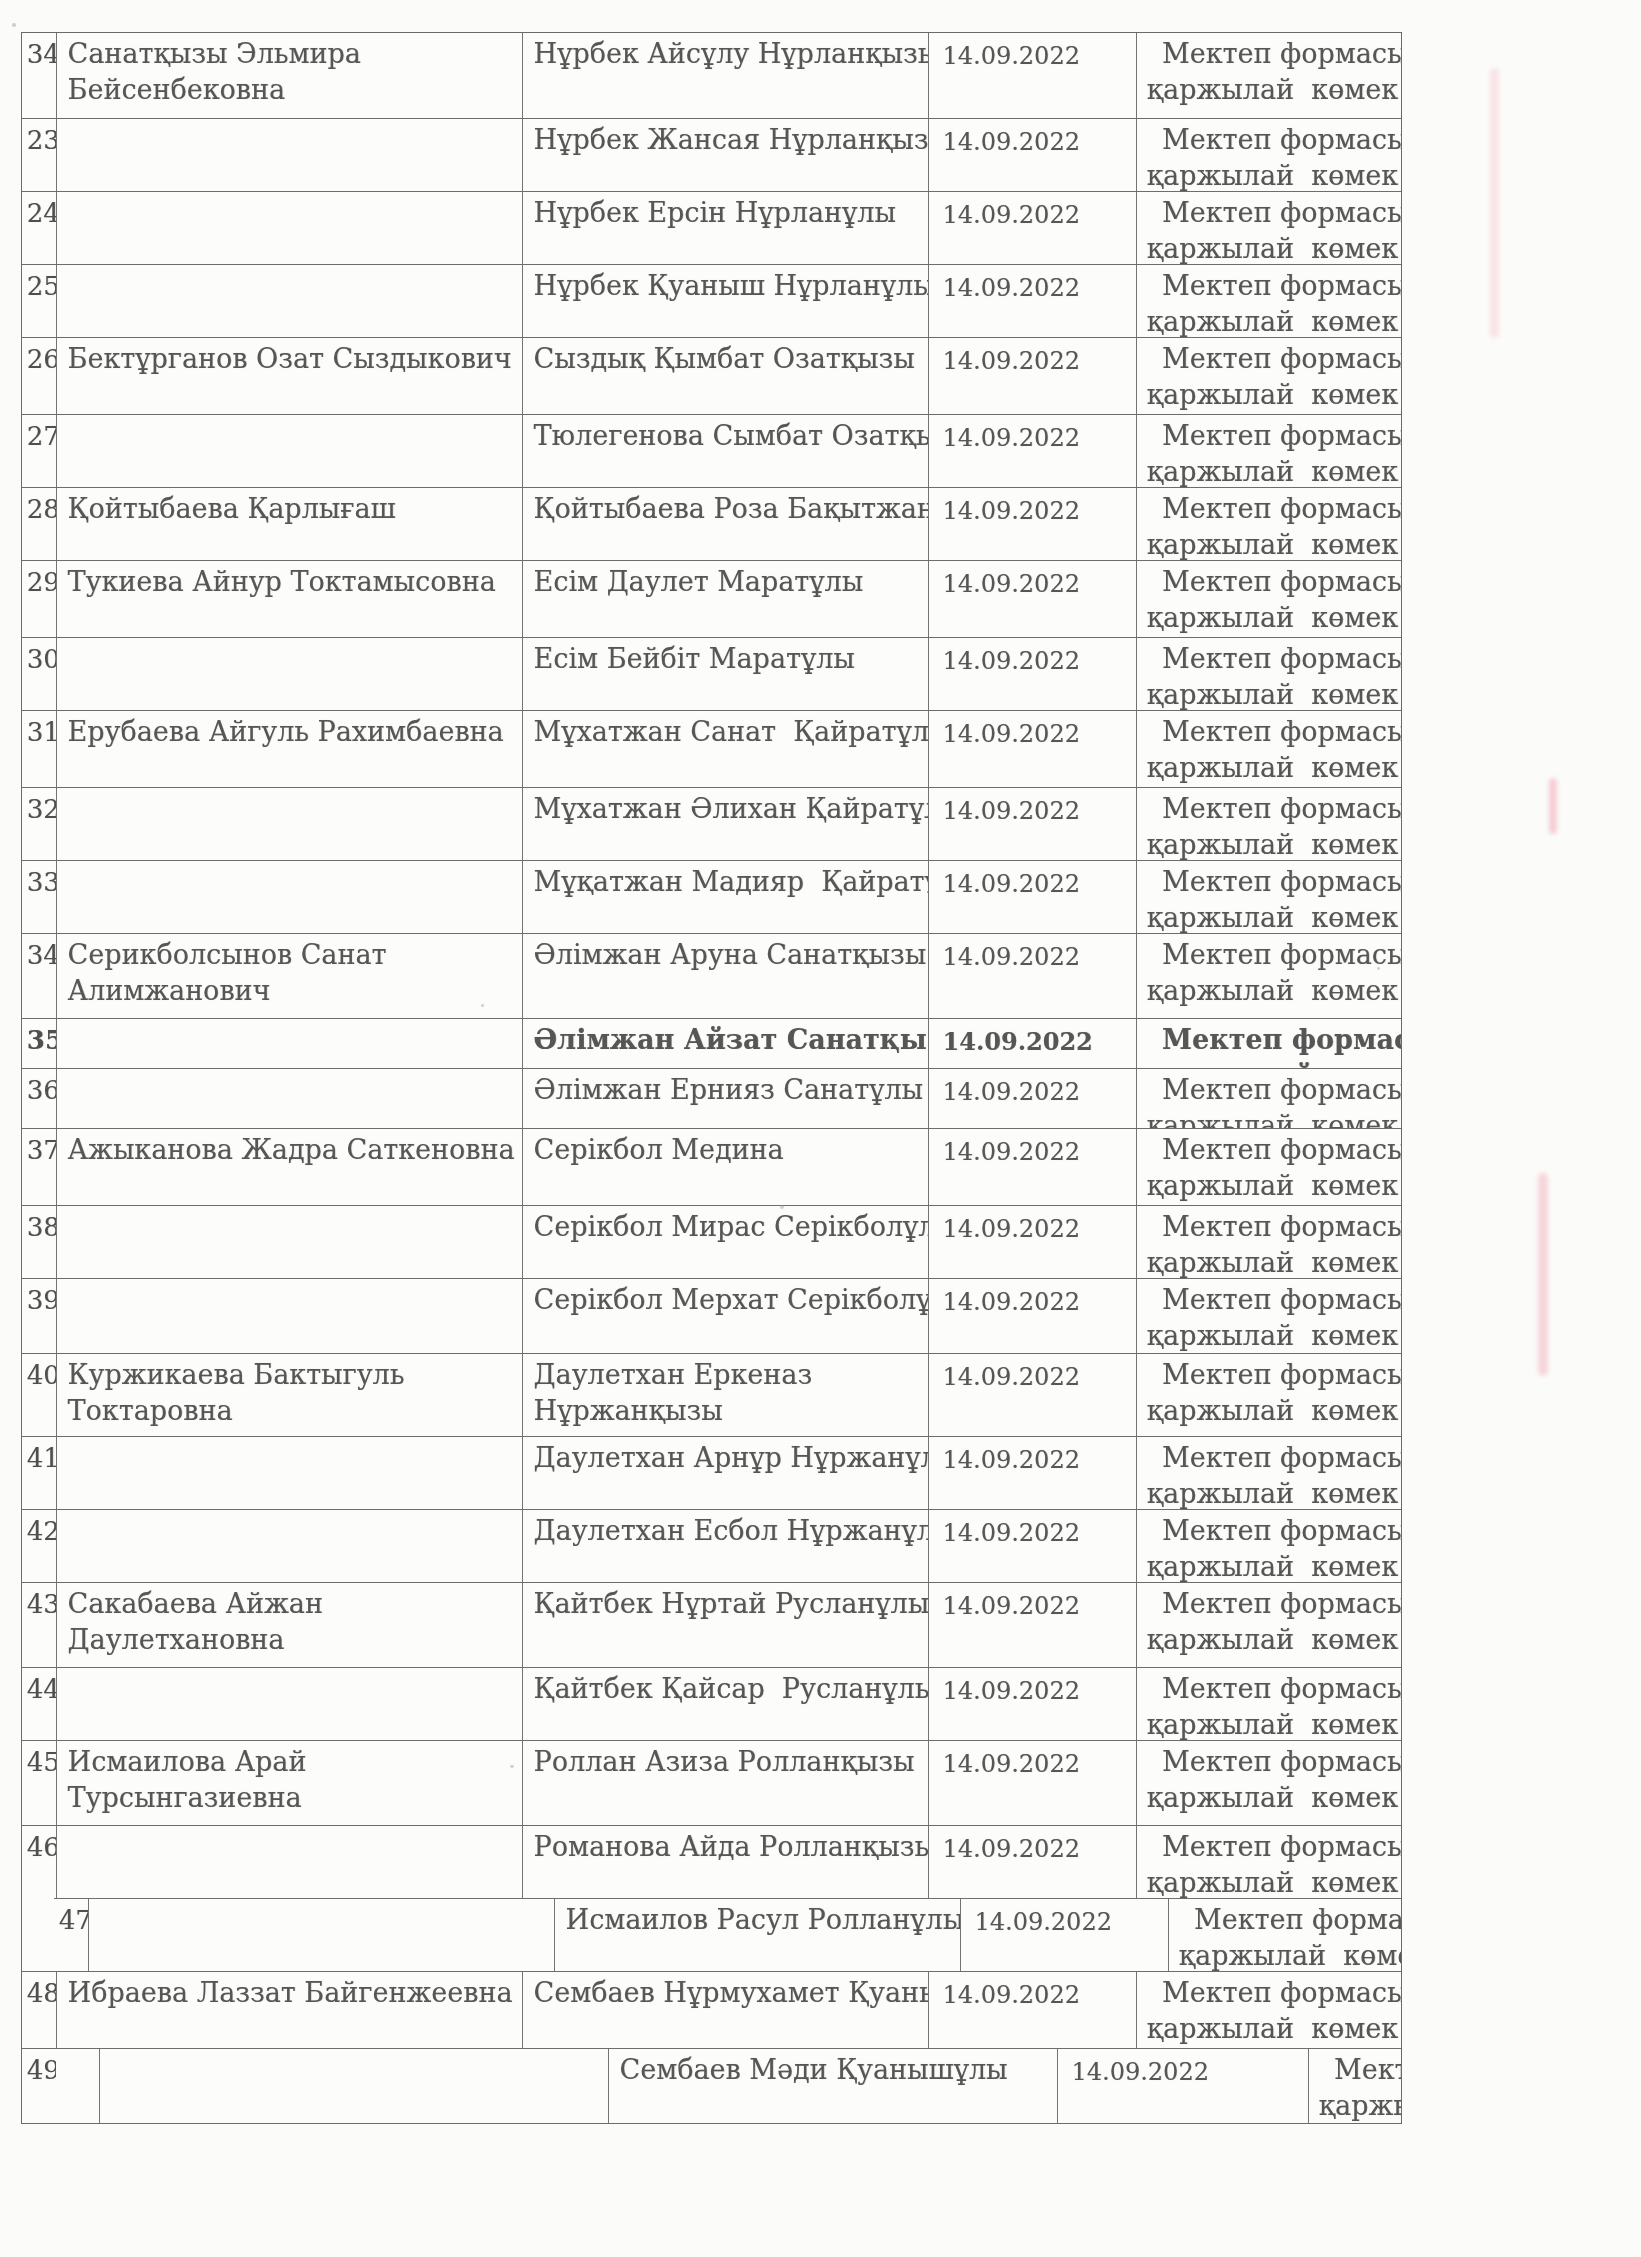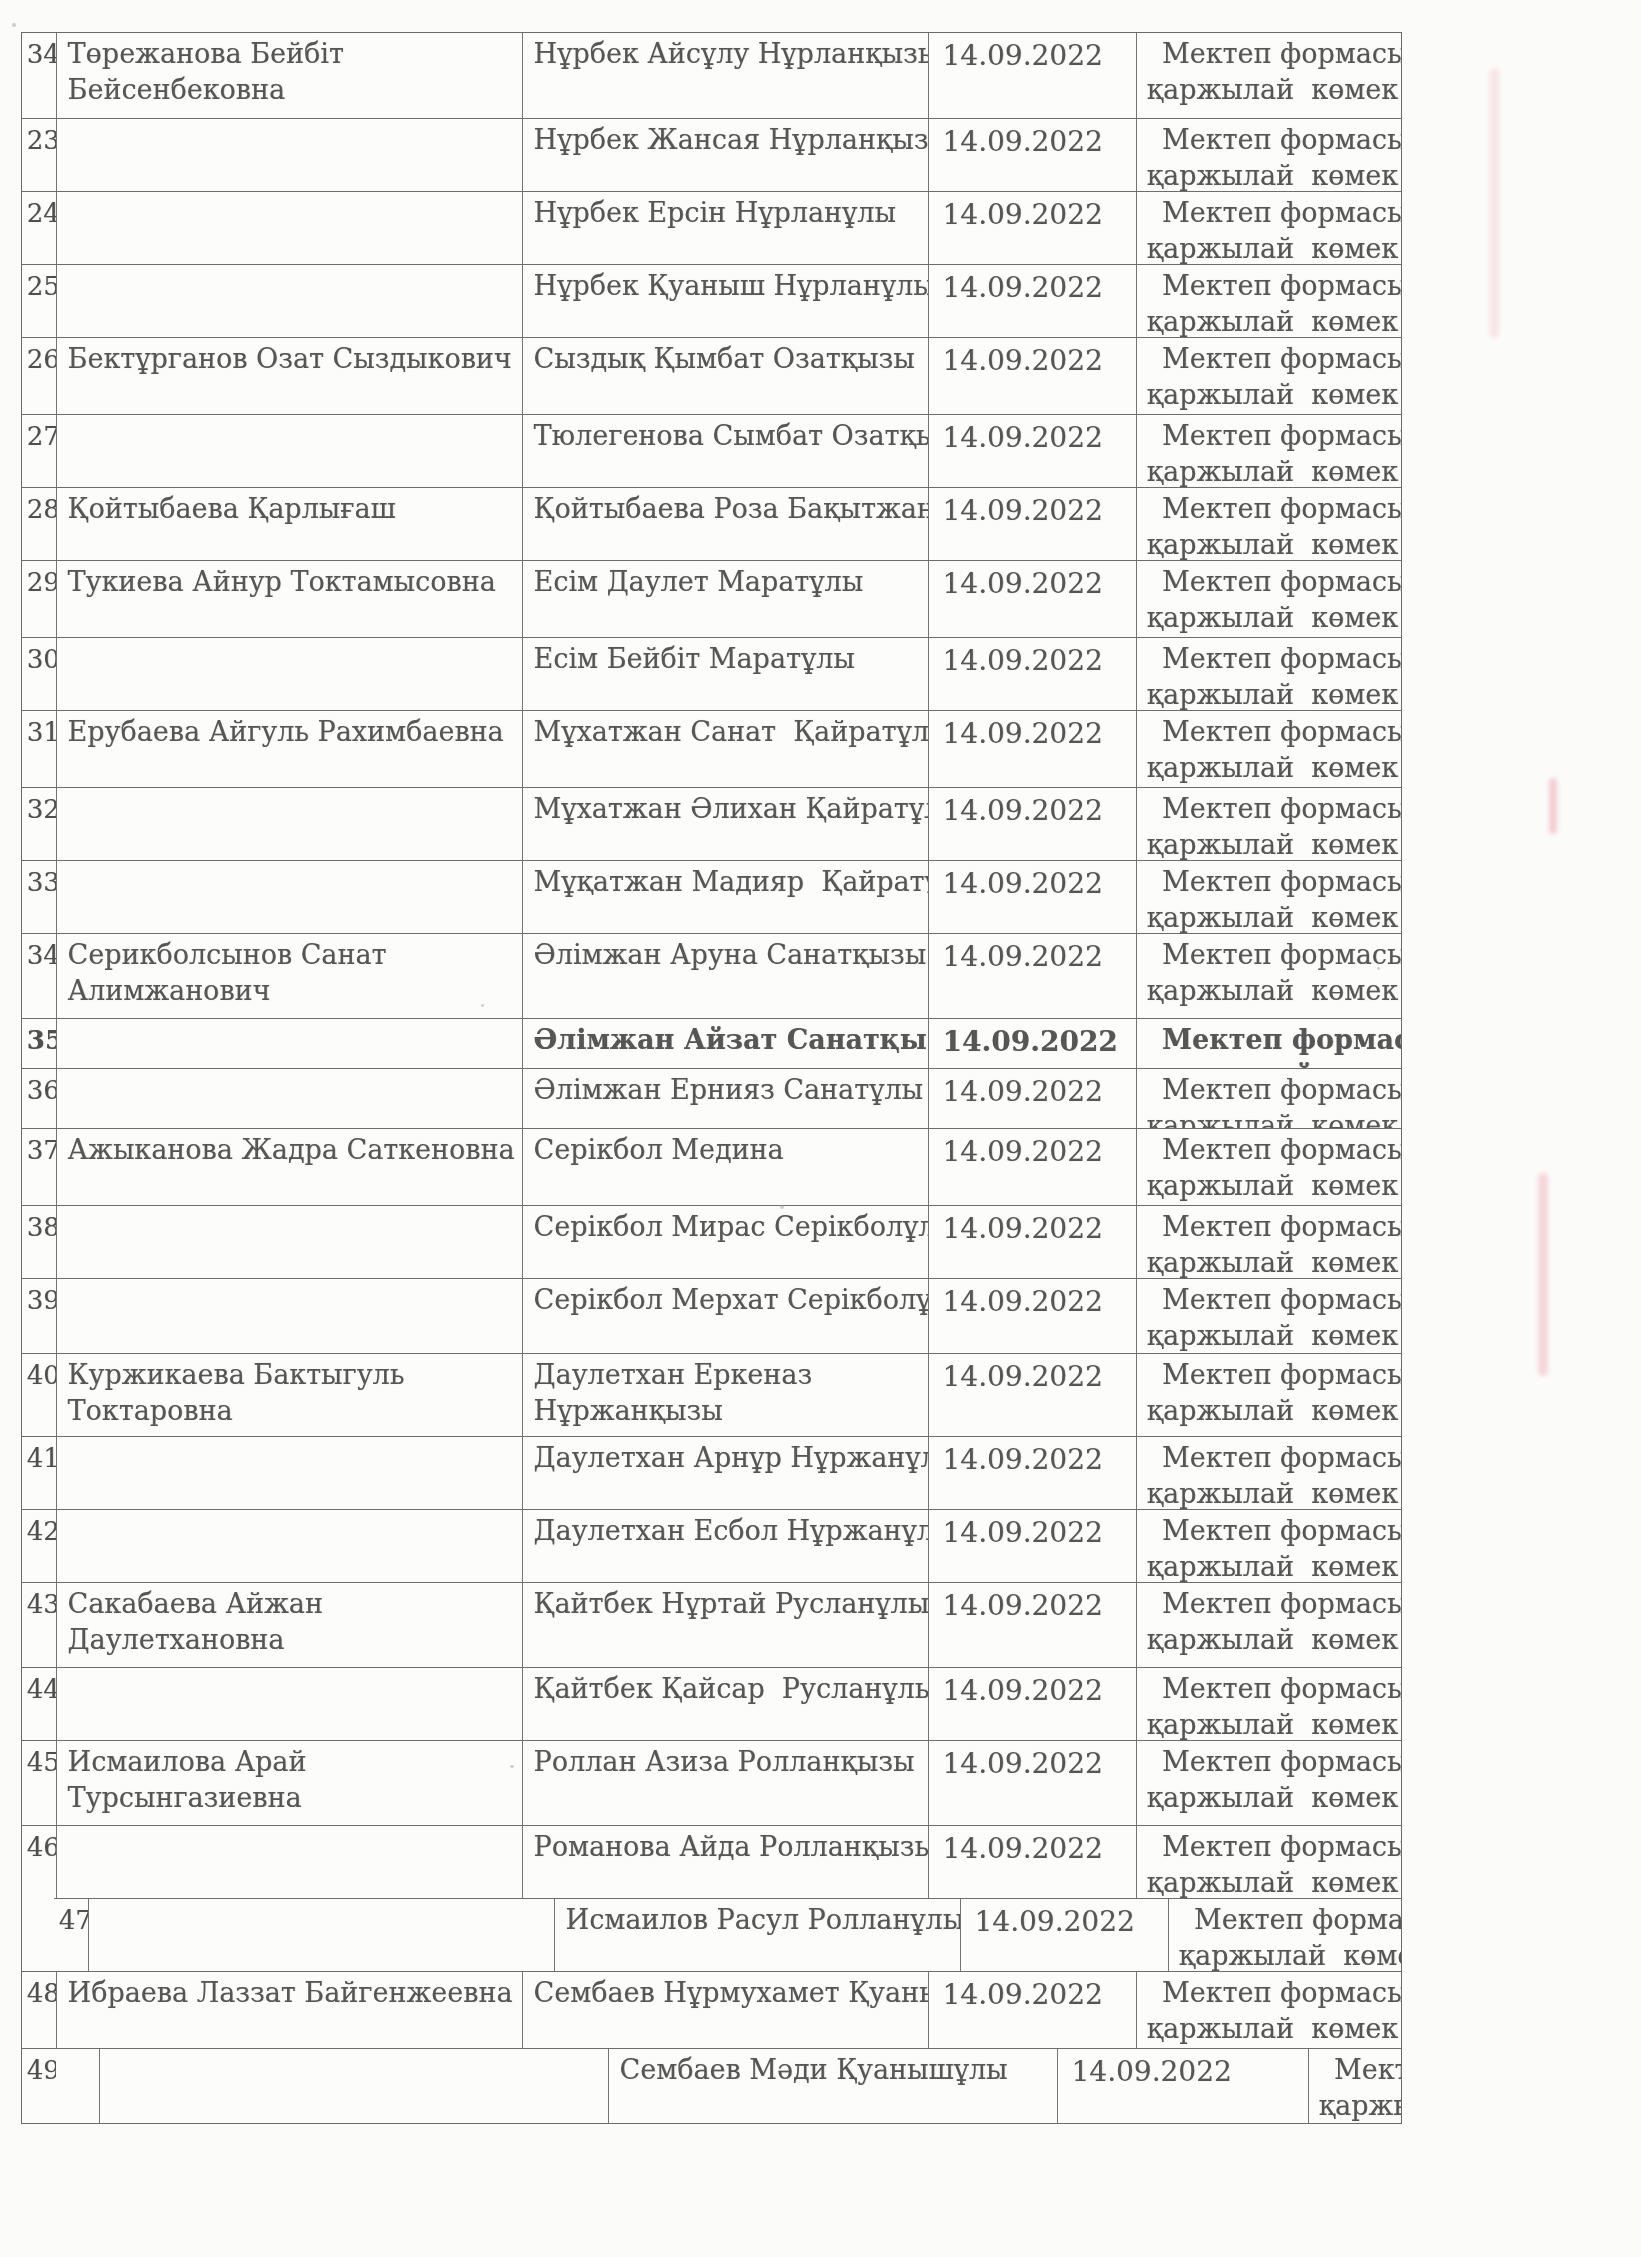--- a/index.html
+++ b/index.html
@@ -31,21 +31,21 @@
     overflow: hidden;
     white-space: pre;
     font-size: 27px;
     line-height: 36px;
     text-shadow: 0.4px 0.4px 0.7px rgba(86,86,86,0.45);
   }
   .cell + .cell { border-left: 1.9px solid #747474; }
   .c-no      { padding: 2.9px 0 0 4.8px;  font-size: 26px; color: #4f4f4f; }
   .c-parent  { padding: 2.9px 0 0 10.6px; }
   .c-child   { padding: 2.9px 0 0 10.6px; }
-  .c-date    { padding: 4.8px 0 0 13.5px; font-size: 28px; }
+  .c-date    { padding: 4.8px 0 0 13.5px; font-size: 24px; }
   .c-purpose { padding: 2.9px 0 0 9.7px; }
   .purpose-line1 { text-indent: 15.4px; white-space: pre; }
   .purpose-line2 { white-space: pre; }
   .pink-mark {
     position: absolute;
     border-radius: 5.8px;
     filter: blur(1.9px);
     pointer-events: none;
   }
   .speck {
@@ -56,21 +56,21 @@
     pointer-events: none;
   }
 </style>
 </head>
 <body>
 
 <div class="page">
   <div class="scan-table" id="scan-table">
       <div class="row" style="height: 85px;">
         <div class="cell c-no">34</div>
-        <div class="cell c-parent">Төрежанова Бейбіт
+        <div class="cell c-parent">Санатқызы Эльмира
 Бейсенбековна</div>
         <div class="cell c-child">Нұрбек Айсұлу Нұрланқызы</div>
         <div class="cell c-date">14.09.2022</div>
         <div class="cell c-purpose"><div class="purpose-line1">Мектеп формасына</div><div class="purpose-line2">қаржылай  көмек</div></div>
       </div>
       <div class="row" style="height: 73px;">
         <div class="cell c-no">23</div>
         <div class="cell c-parent"></div>
         <div class="cell c-child">Нұрбек Жансая Нұрланқызы</div>
         <div class="cell c-date">14.09.2022</div>

